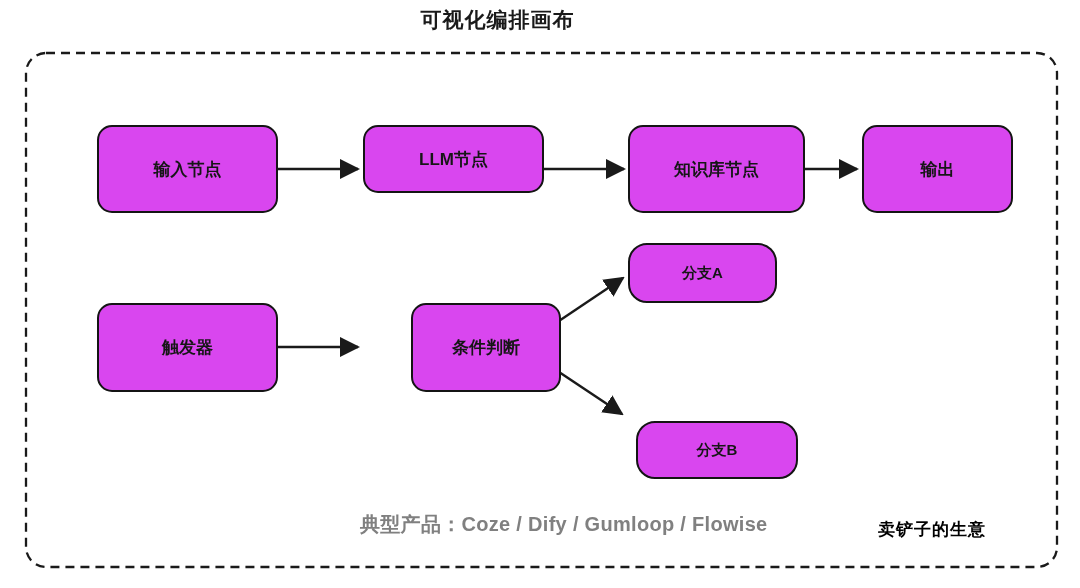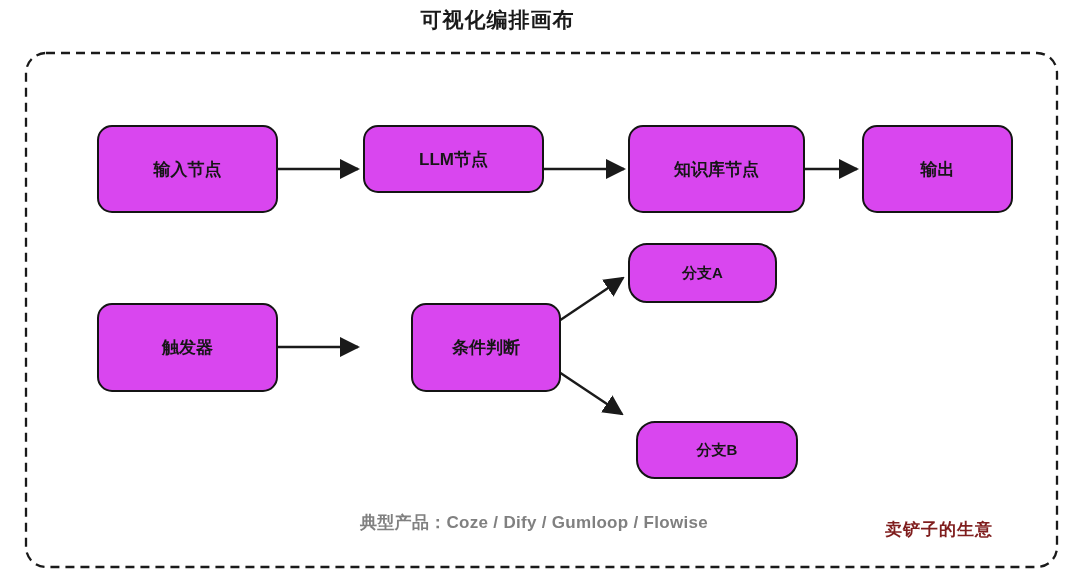--- a/index.html
+++ b/index.html
@@ -44,34 +44,33 @@
     font-weight: 700;
     color: #161616;
     font-size: 17px;
     text-align: center;
   }
   .node.small { font-size: 15px; border-radius: 19px; }
   .caption-muted {
     position: absolute;
     top: 511px;
     left: 360px;
-    font-size: 17px;
+    font-size: 20px;
     font-weight: 600;
     color: #808080;
     letter-spacing: 0.3px;
   }
   .caption-note {
     position: absolute;
     top: 518px;
     left: 878px;
     font-size: 17px;
     font-weight: 700;
-    color: #7f1d1d;
+    color: #000000;
     letter-spacing: 1px;
-    margin-left: 7px;
   }
 </style>
 </head>
 <body>
 
 <div id="canvas">
 
   <div class="page-title">可视化编排画布</div>
 
   <svg class="wires" viewBox="0 0 1080 588" xmlns="http://www.w3.org/2000/svg">

